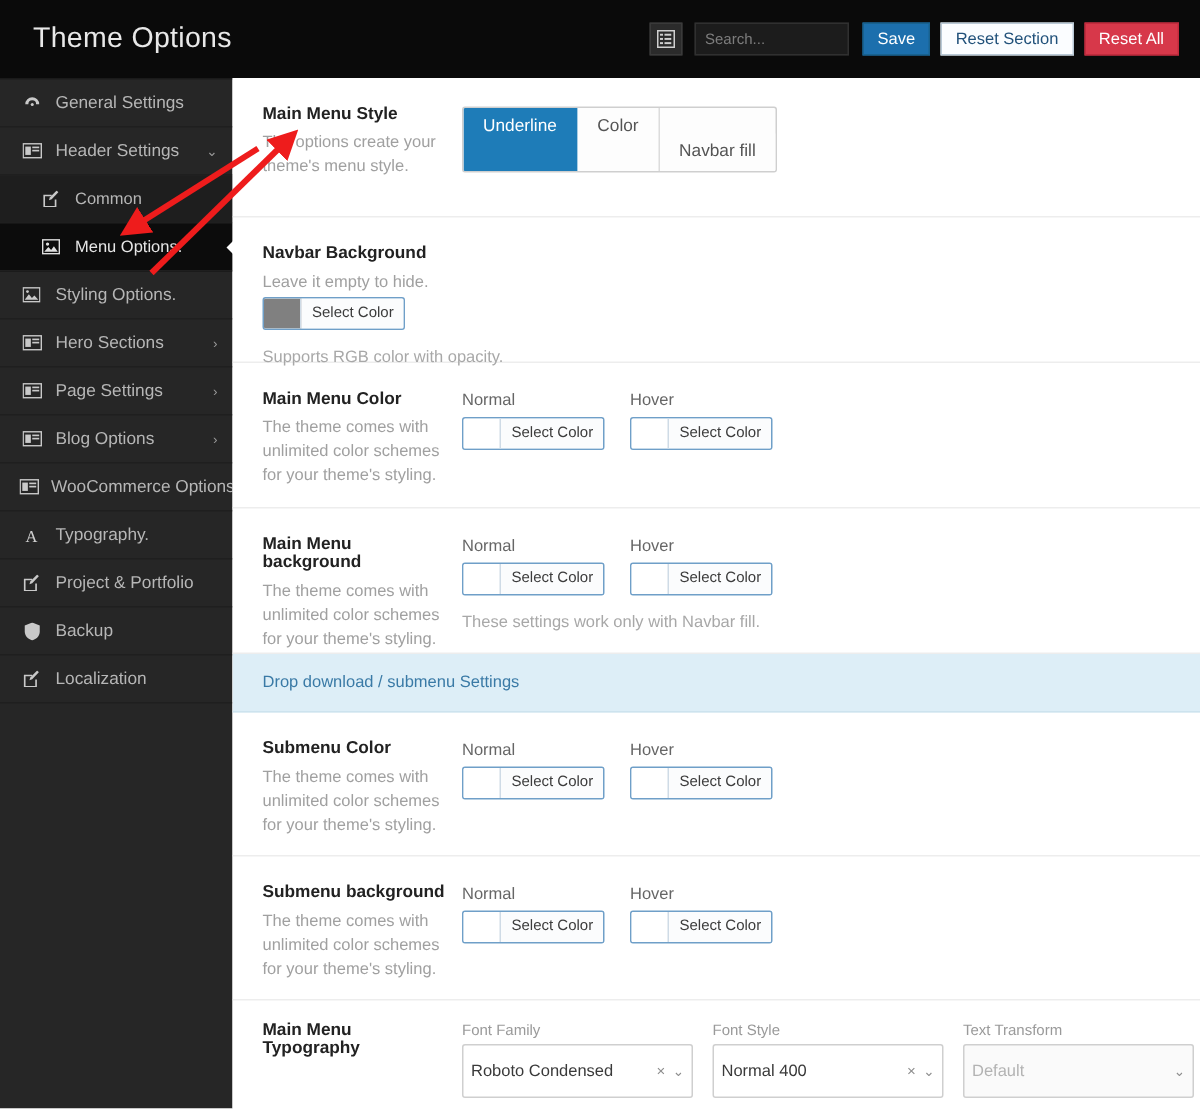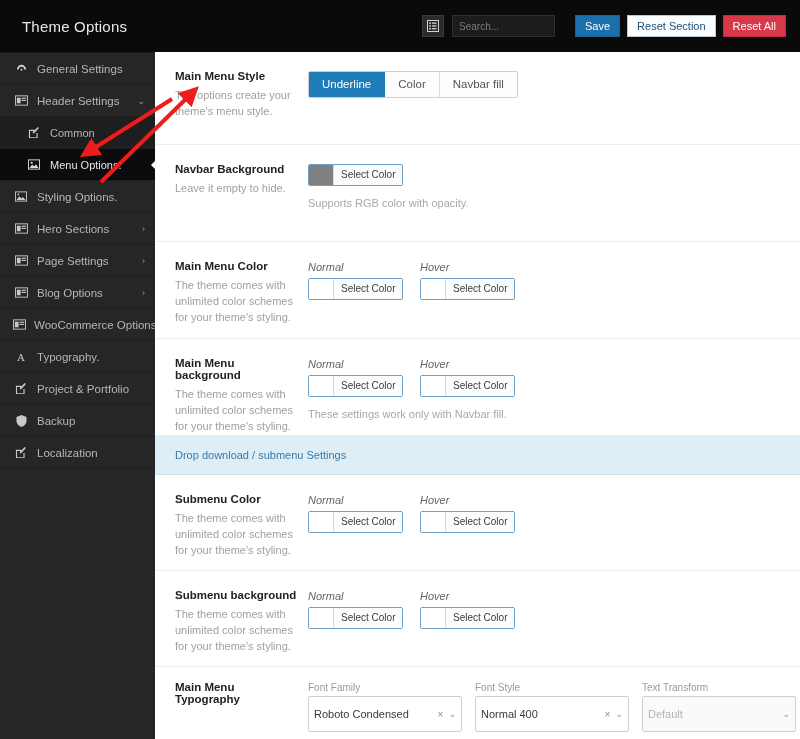--- a/index.html
+++ b/index.html
@@ -10,31 +10,31 @@
     background:#fff; overflow:hidden; position:relative;
     -webkit-font-smoothing:antialiased;
   }
 
   
   .topbar{
     position:absolute; top:0; left:0; width:800px; height:52px;
     background:#0a0a0a; display:flex; align-items:center; justify-content:space-between;
   }
   .topbar-title{
-    color:#e8e8e8; font-size:15px; font-weight:400; padding-left:22px; letter-spacing:.2px;
+    color:#e8e8e8; font-size:19px; font-weight:400; padding-left:22px; letter-spacing:.2px;
   }
   .topbar-tools{ display:flex; align-items:center; padding-right:14px; gap:0; }
   .tool-icon-btn{
     width:22px; height:22px; background:#2b2b2b; border:1px solid #3a3a3a;
     display:flex; align-items:center; justify-content:center; margin-right:8px; cursor:pointer;
   }
   .tool-icon-btn svg{ display:block; }
   .search-box{
     width:103px; height:22px; background:#1c1c1c; border:1px solid #303030;
-    color:#8c8c8c; font-size:10px; padding:0 6px; margin-right:20px; outline:none;
+    color:#8c8c8c; font-size:10px; padding:0 6px; margin-right:9px; outline:none;
     font-family:"Liberation Sans", sans-serif;
   }
   .search-box::placeholder{ color:#7d7d7d; }
   .btn{
     height:22px; font-size:11px; border:1px solid transparent; cursor:pointer;
     padding:0 9px; line-height:20px; font-family:"Liberation Sans", sans-serif;
     display:inline-block; white-space:nowrap;
   }
   .btn-save{ background:#1c6fad; color:#fff; border-color:#18628f; margin-right:7px; }
   .btn-reset-section{ background:#fbfdff; color:#21517a; border-color:#b9c9d6; margin-right:7px; }
@@ -75,27 +75,27 @@
   .field .fdesc{ font-size:11px; color:#a0a0a0; line-height:1.45; }
   .field .right{ flex:1; padding-top:1px; }
   .hint{ font-size:11px; color:#a8a8a8; margin-top:8px; }
 
   
   .btngroup{ display:inline-flex; border:1px solid #cfcfcf; border-radius:2px; overflow:hidden; background:#fdfdfd; }
   .btngroup span{
     font-size:11.5px; padding:6px 13px; color:#555; cursor:pointer;
     border-right:1px solid #dcdcdc; background:#fdfdfd; line-height:1.1;
   }
-  .btngroup span:last-child{ border-right:none; }
+  .btngroup span:last-child{ border-right:none;margin-top:17px; }
   .btngroup span.sel{ background:#1e7cb8; color:#fff; border-right-color:#1e7cb8; }
 
   
   .cols{ display:flex; gap:28px; }
   .colcell{ width:84px; }
-  .collabel{ font-size:11px; color:#666; margin-bottom:5px;font-style:italic; }
+  .collabel{ font-size:11px; color:#666; margin-bottom:5px; }
   .colorpick{ display:inline-flex; border:1px solid #6f9fc8; border-radius:2px; overflow:hidden; height:22px; background:#fff; }
   .colorpick .swatch{ width:25px; background:#fff; border-right:1px solid #cfdbe6; }
   .colorpick .swatch.grey{ background:#808080; }
   .colorpick .cplabel{ font-size:10px; color:#3c3c3c; padding:0 7px; line-height:20px; background:#fbfcfd; white-space:nowrap; }
 
   
   .banner{
     background:#ddeef7; color:#3a7aa6; font-size:11px;
     padding:13px 0 13px 20px; border-bottom:1px solid #cde3ee;
   }
@@ -303,21 +303,21 @@
     </div>
     <div class="right">
       <div class="btngroup">
         <span class="sel">Underline</span>
         <span>Color</span>
         <span>Navbar fill</span>
       </div>
     </div>
   </div>
 
-  <div class="field" style="height:97px;">
+  <div class="field" style="height:97px;flex-direction:column;">
     <div class="left">
       <div class="ftitle">Navbar Background</div>
       <div class="fdesc">Leave it empty to hide.</div>
     </div>
     <div class="right">
       <div class="colorpick">
         <span class="swatch grey"></span>
         <span class="cplabel">Select Color</span>
       </div>
       <div class="hint">Supports RGB color with opacity.</div>

